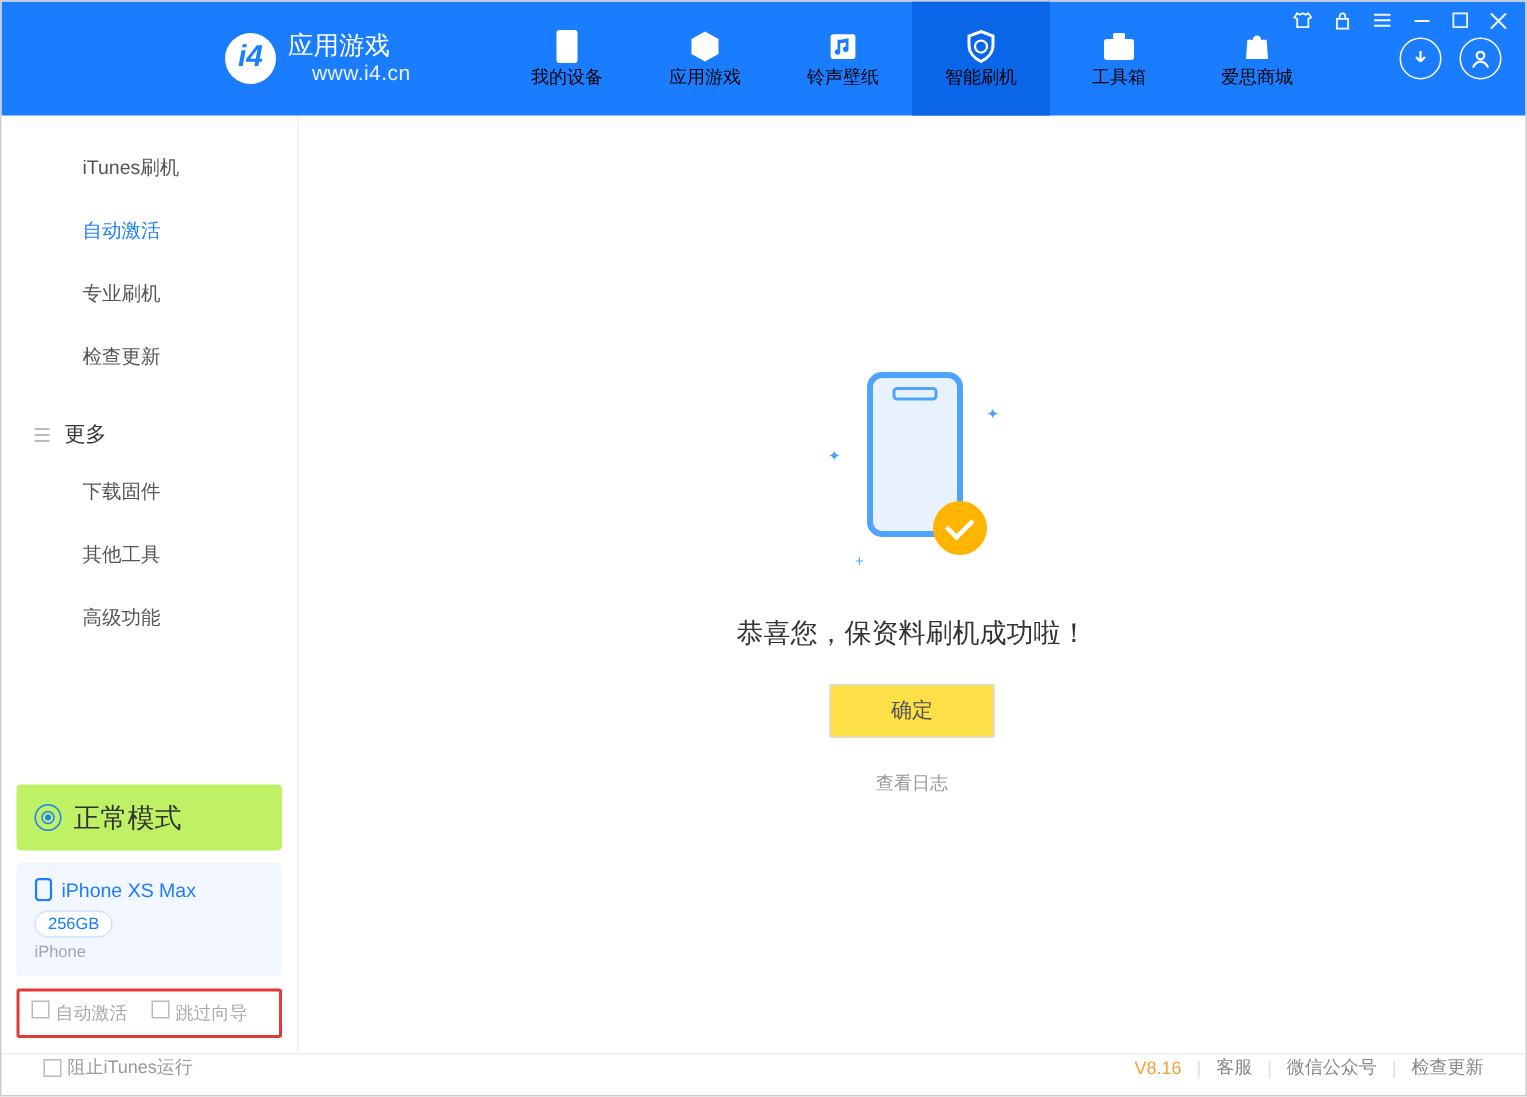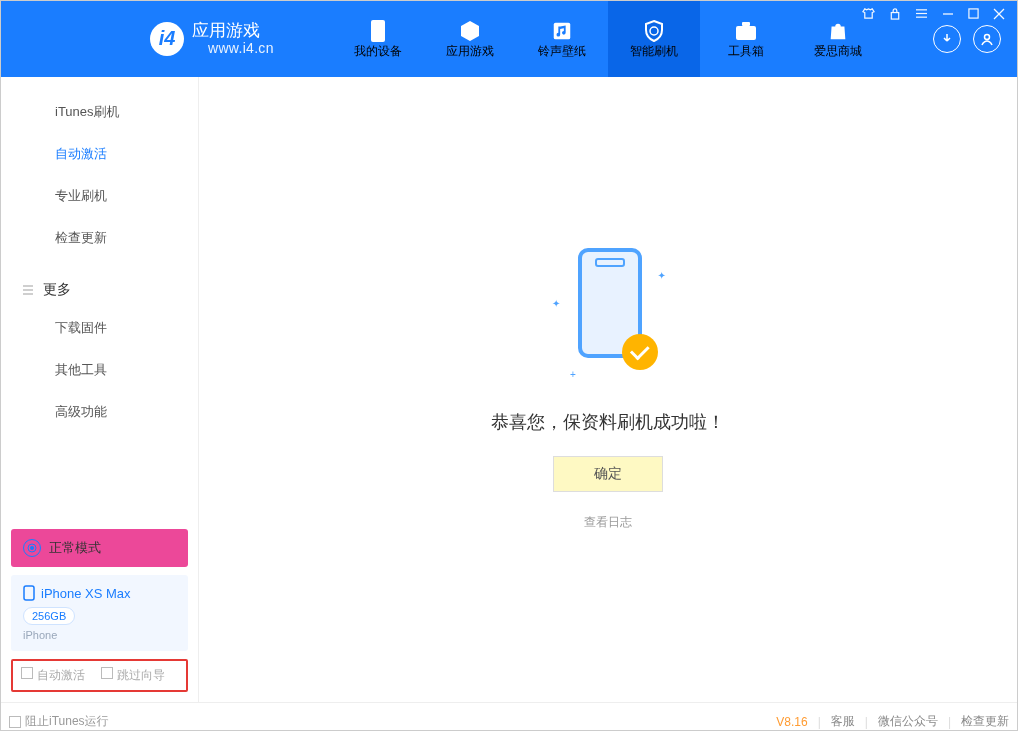--- a/index.html
+++ b/index.html
@@ -33,21 +33,21 @@
 
 .sidebar { width: 198px; border-right: 1px solid #eee; display: flex; flex-direction: column; background: #fff; }
 .side-section { padding: 14px 0 0 0; }
 .side-header { display: flex; align-items: center; padding: 8px 20px; color: #333; font-size: 14px; font-weight: 500; gap: 8px; }
 .side-header svg { width: 14px; height: 14px; }
 .side-list { }
 .side-item { padding: 12px 20px 12px 54px; font-size: 13px; color: #555; cursor: pointer; }
 .side-item.active { color: #1a7dff; }
 
 .side-bottom { margin-top: auto; padding: 10px; display: flex; flex-direction: column; gap: 8px; }
-.mode-card { background: #ec4899; border-radius: 3px; padding: 10px 12px; display: flex; align-items: center; gap: 8px; font-size: 13px; color: #333; }
+.mode-card { background: #bef264; border-radius: 3px; padding: 10px 12px; display: flex; align-items: center; gap: 8px; font-size: 18px; color: #333; }
 .mode-card .micon { width: 18px; height: 18px; border: 1.5px solid #1a7dff; border-radius: 50%; display: flex; align-items: center; justify-content: center; }
 .device-card { background: #f2f7ff; border-radius: 3px; padding: 10px 12px; font-size: 13px; color: #1a7dff; }
 .device-card .dname { font-weight: 500; display: flex; align-items: center; gap: 6px; }
 .device-card .dstorage { display: inline-block; margin-top: 6px; background: #fff; color: #1a7dff; font-size: 11px; padding: 2px 8px; border-radius: 9px; border: 1px solid #cfe3ff; }
 .device-card .dtype { color: #9aa8bb; font-size: 11px; margin-top: 4px; }
 
 .option-row { border: 2px solid #e53935; border-radius: 2px; padding: 6px 8px; display: flex; gap: 16px; align-items: center; }
 .chk { display: flex; align-items: flex-start; gap: 4px; font-size: 12px; color: #aaa; }
 .chk .box { width: 12px; height: 12px; border: 1px solid #bbb; }
 
@@ -55,25 +55,25 @@
 .main { flex: 1; display: flex; flex-direction: column; align-items: center; justify-content: center; gap: 22px; }
 .phone-illustration { width: 120px; height: 140px; position: relative; }
 .phone { position: absolute; left: 30px; top: 0; width: 64px; height: 110px; border: 4px solid #4fa3ff; border-radius: 10px; background: #e8f2ff; }
 .phone::before { content: ""; position: absolute; top: 6px; left: 50%; transform: translateX(-50%); width: 26px; height: 5px; background: #e8f2ff; border: 2px solid #4fa3ff; border-radius: 3px; }
 .check-badge { position: absolute; right: 10px; bottom: 18px; width: 36px; height: 36px; background: #ffb400; border-radius: 50%; display: flex; align-items: center; justify-content: center; }
 .check-badge::after { content: ""; width: 14px; height: 8px; border-left: 3px solid #fff; border-bottom: 3px solid #fff; transform: rotate(-45deg) translate(1px,-2px); }
 .sparkle { position: absolute; color: #4fa3ff; font-size: 10px; }
 .s1 { left: 4px; top: 50px; } .s2 { right: 2px; top: 22px; } .s3 { left: 22px; bottom: 8px; }
 
 .success-text { font-size: 18px; color: #333; }
-.confirm-btn { border: 1px solid #ddd; background: #fef9c3; padding: 8px 40px; font-size: 14px; color: #555; cursor: pointer; }
+.confirm-btn { border: 1px solid #ddd; background: #fde047; padding: 8px 40px; font-size: 14px; color: #555; cursor: pointer; }
 .log-link { font-size: 12px; color: #999; cursor: pointer; text-align: right; }
 
 
-.footer { height: 28px; border-top: 1px solid #eee; display: flex; align-items: flex-end; padding: 0 8px; font-size: 12px; color: #999; }
+.footer { height: 28px; border-top: 1px solid #eee; display: flex; align-items: flex-start; padding: 0 28px; font-size: 12px; color: #999; }
 .footer .left { display: flex; align-items: center; gap: 4px; }
 .footer .box { width: 12px; height: 12px; border: 1px solid #bbb; }
 .footer .right { margin-left: auto; display: flex; align-items: center; gap: 10px; color: #888; }
 .footer .right .sep { color: #ddd; }
 .footer .link { color: #888; cursor: pointer; }
 .footer .ver { color: #ff9c33; }
 </style>
 </head>
 <body>
 

